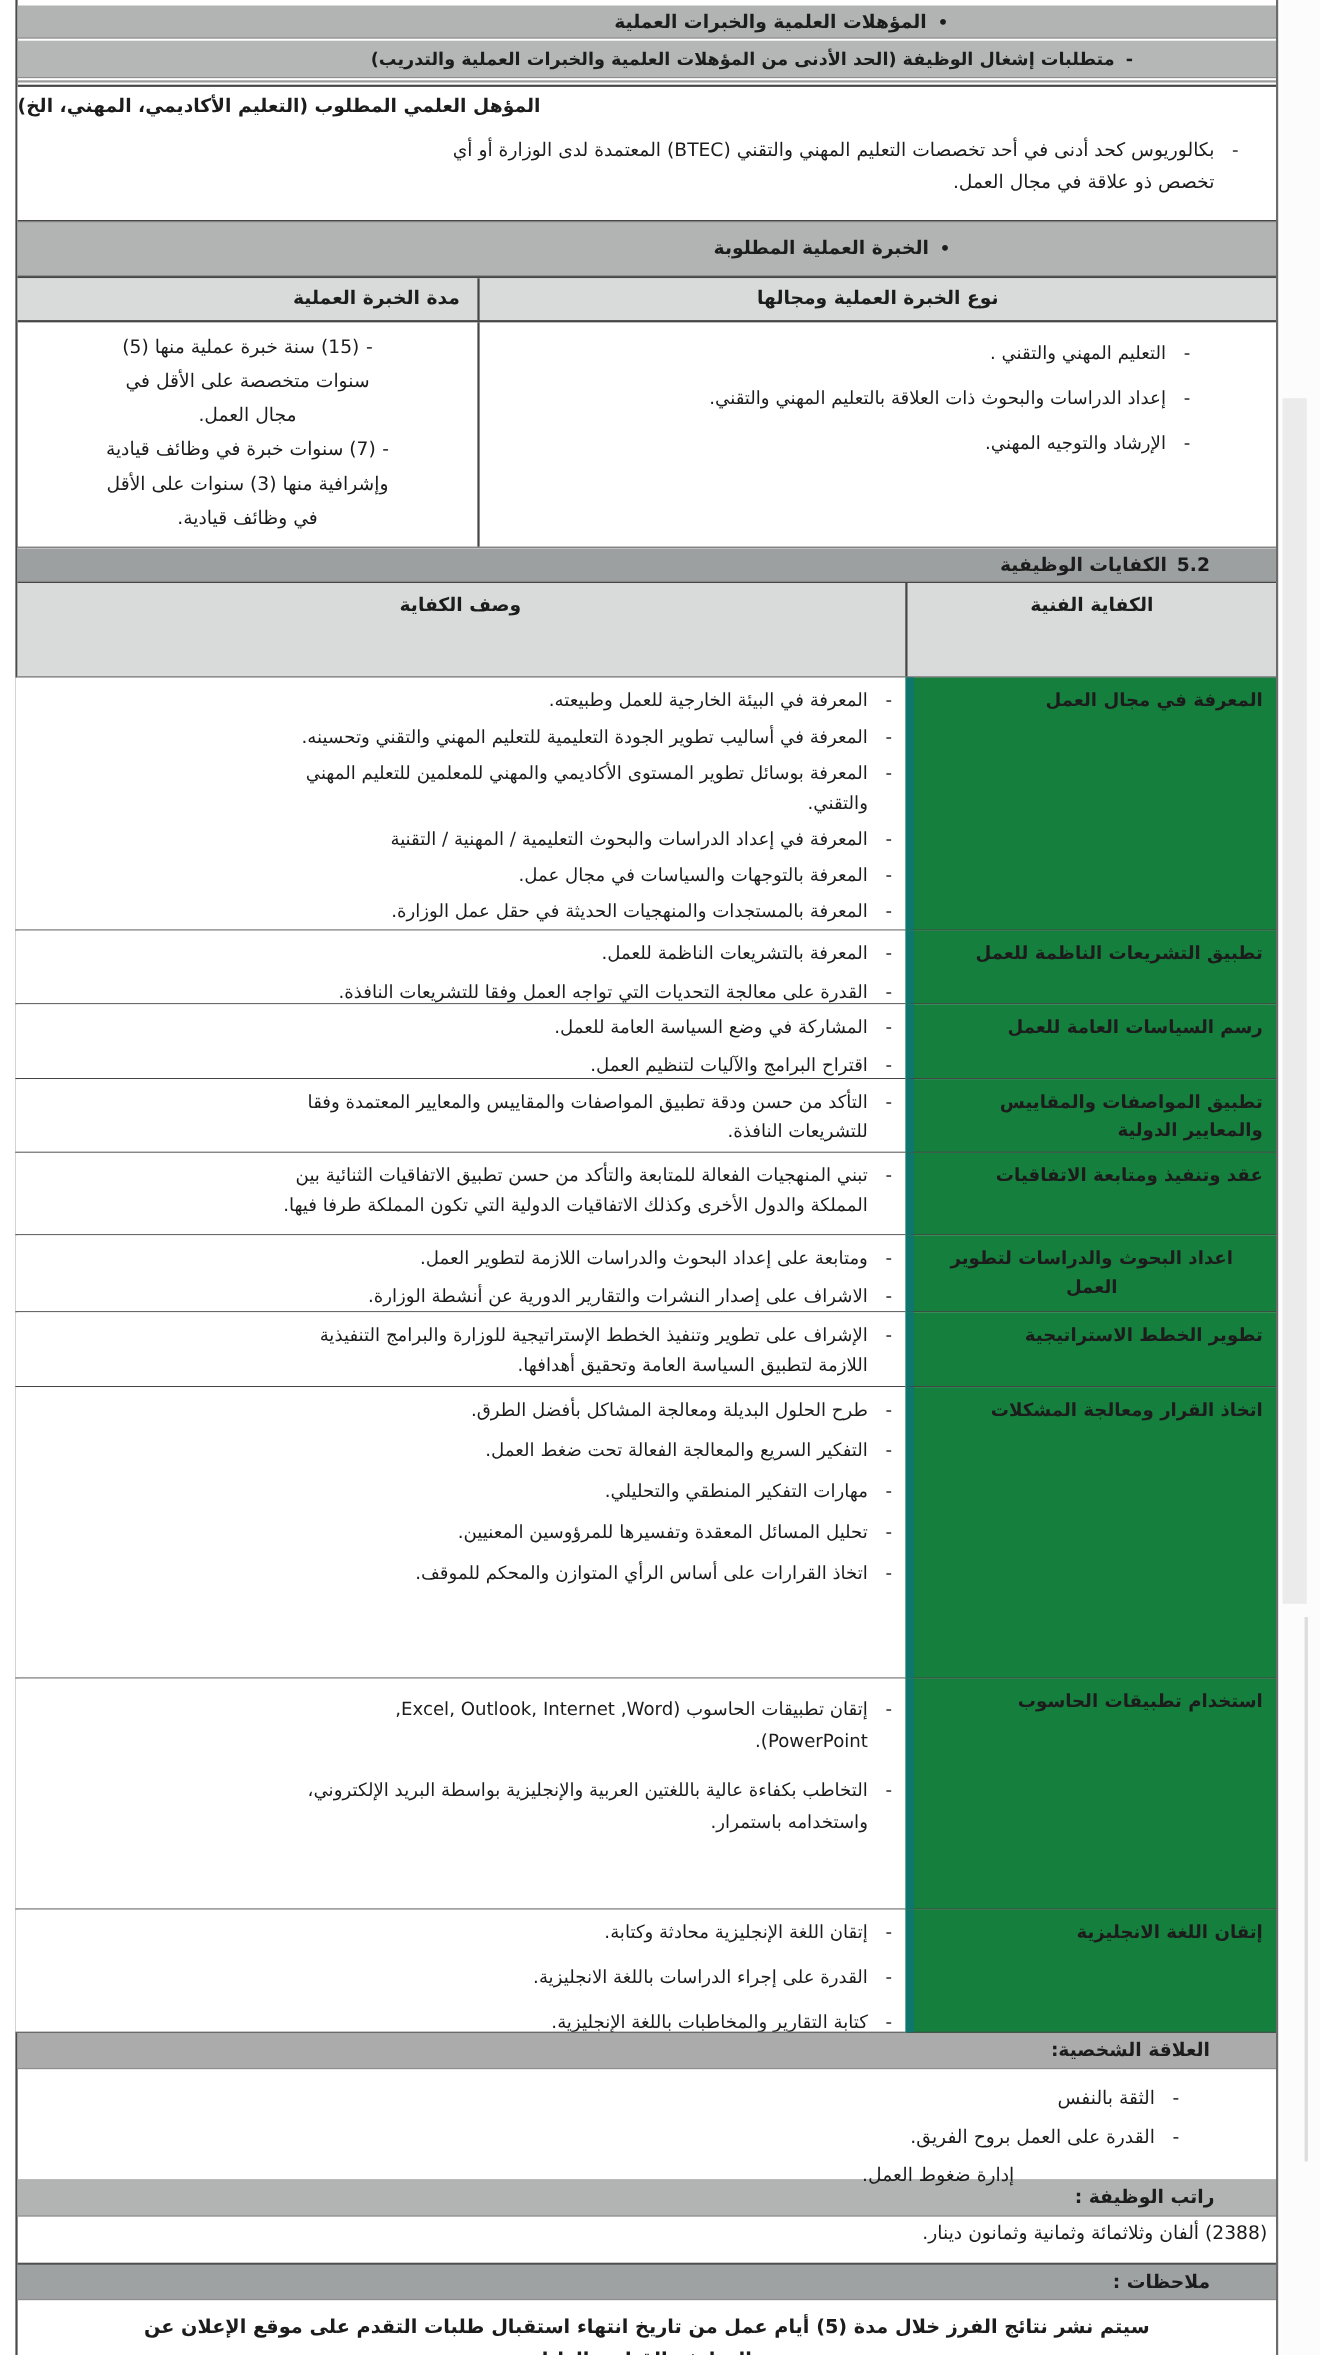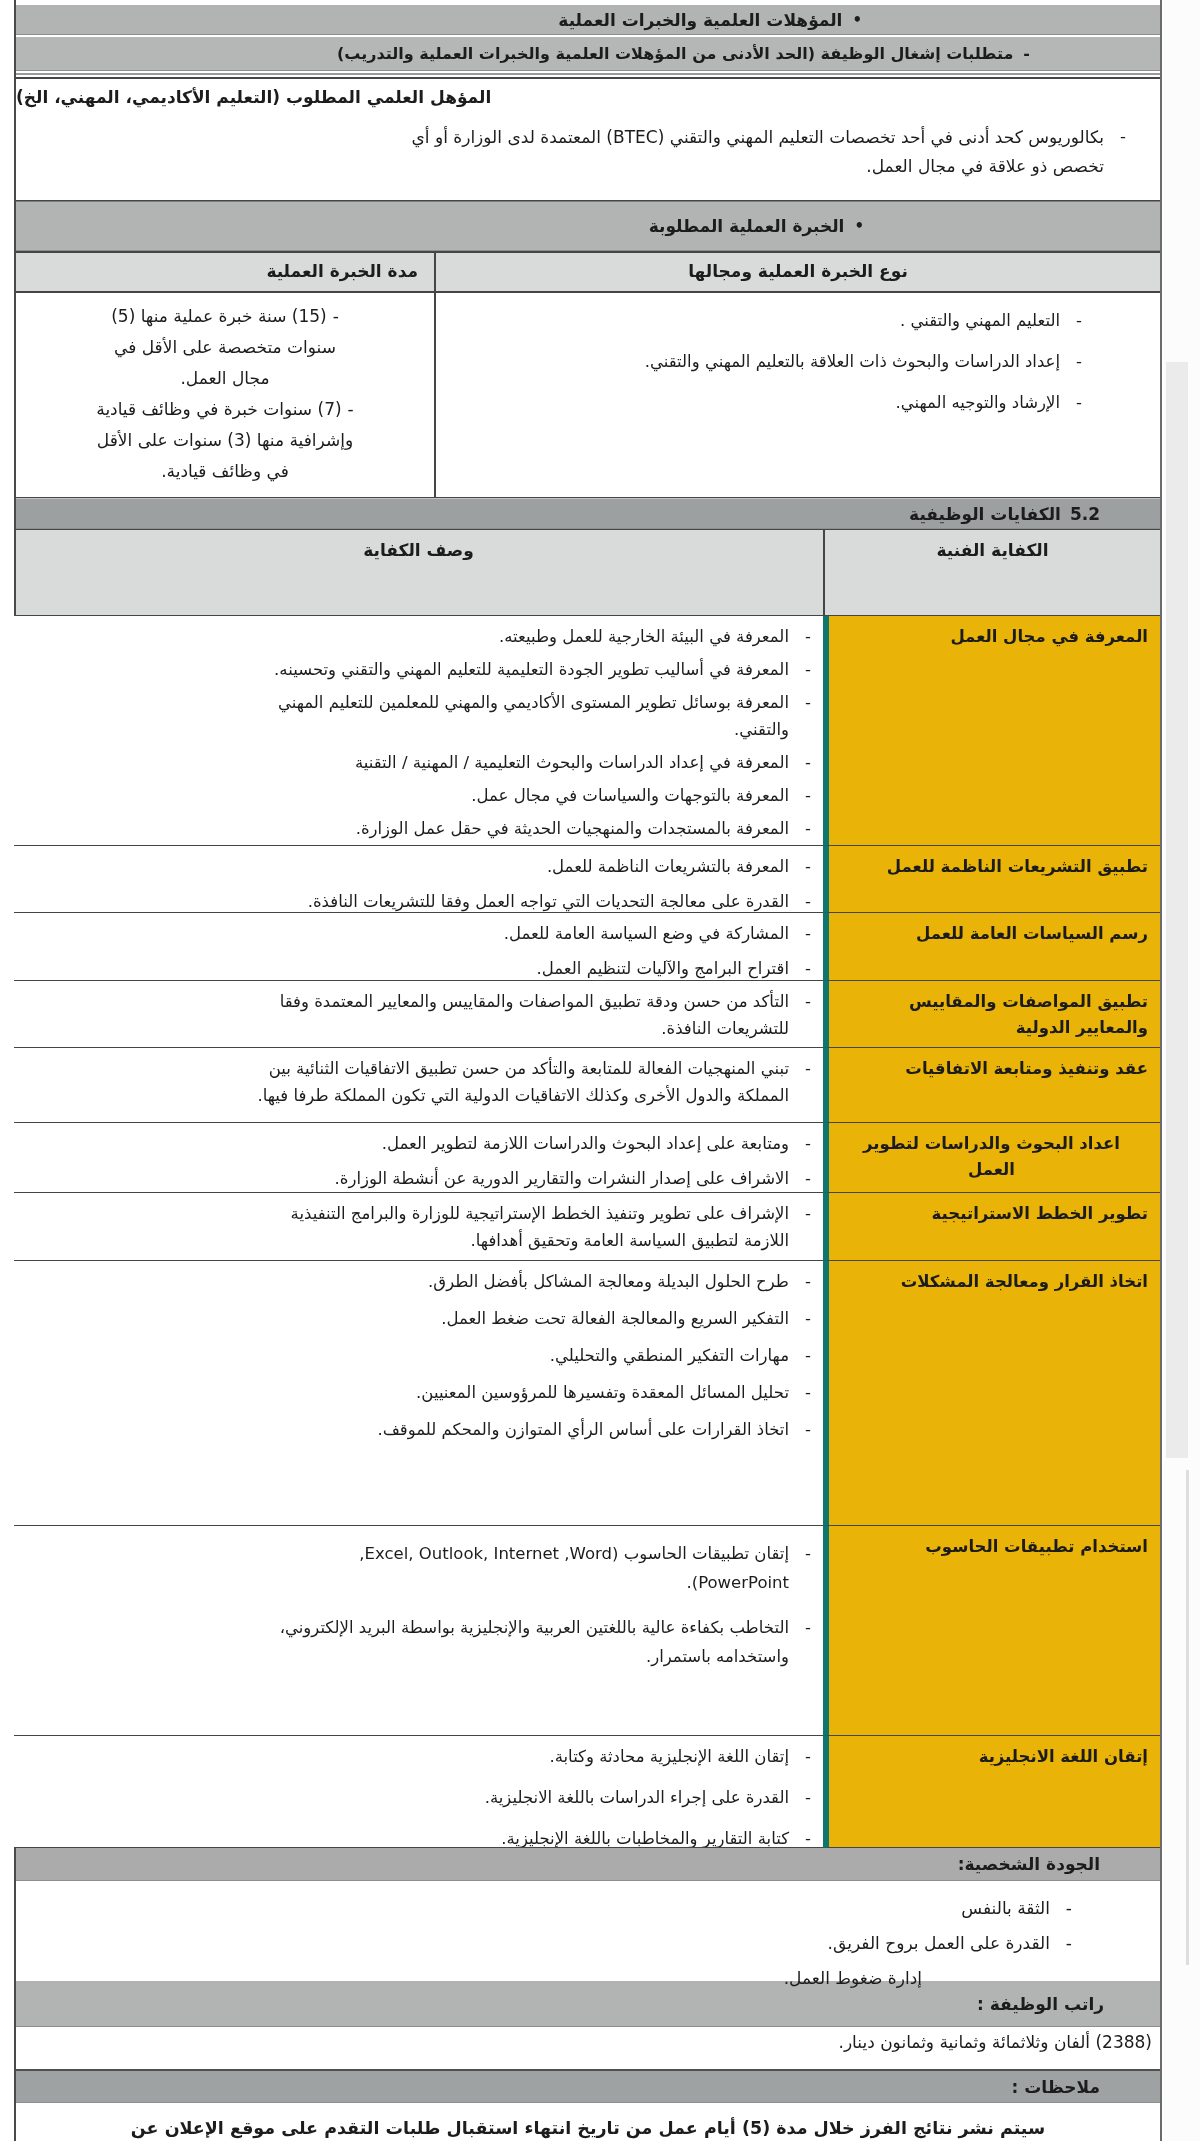--- a/index.html
+++ b/index.html
@@ -17,21 +17,21 @@
        border-bottom:1px solid #8e8e8e;}
   .bar .blt{margin-left:10px;font-size:15px;}
   .bar .mkb{margin-left:10px;}
   .bar-sec1{height:30px;padding-right:298px;margin-bottom:2px;}
   .bar-sec2{height:34px;padding-right:130px;font-size:16px;background:#b5b7b7;}
   .thinline{height:2px;background:#9a9a9a;margin-top:2px;}
   .bar-sec3{height:50px;padding-right:296px;border-top:1px solid #7d7d7d;}
   .bar-52{height:31px;padding-right:60px;background:#9da0a0;border-top:1px solid #c5c5c5;}
   .bar-52 .num{margin-left:9px;}
   .bar-traits{height:33px;padding-right:60px;background:#ababab;}
-  .bar-salary{height:46px;padding-right:56px;}
+  .bar-salary{height:34px;padding-right:56px;}
   .bar-notes{height:32px;padding-right:60px;background:#9fa2a2;}
 
   
   .qualbox{height:124px;margin-top:2px;border-top:2px solid #454545;border-bottom:1px solid #454545;background:#fff;}
   .qhead{font-weight:bold;font-size:17px;padding:8px 0 0 0;text-align:left;padding-right:145px;}
   .qbody{margin-top:16px;padding-right:34px;}
 
   
   .li{display:flex;align-items:flex-start;line-height:27px;font-size:16.5px;margin-bottom:8px;}
   .li .mk{width:22px;flex-shrink:0;}
@@ -50,21 +50,21 @@
   .ducell{text-align:center;padding-top:8px;font-size:17px;}
   .duline{line-height:31px;}
   .mki{display:inline-block;margin-left:6px;}
 
   
   .comptable{border-top:1px solid #454545;}
   .crow{display:grid;grid-template-columns:337px 809px;}
   .comp-h{height:86px;background:#d9dbdb;border-bottom:1px solid #454545;}
   .comp-h .hc{font-weight:bold;font-size:17px;padding-top:10px;text-align:center;}
   .hc-name{border-left:2px solid #454545;}
-  .ncell{background:#eab308;border-left:6px solid #0f766e;border-bottom:1px solid #454545;
+  .ncell{background:#15803d;border-left:8px solid #0f766e;border-bottom:1px solid #454545;
          font-weight:bold;font-size:16.5px;line-height:26px;padding:8px 12px 0 6px;
          text-align:right;white-space:pre-line;}
   .ncell.center{text-align:center;}
   .dcell{background:#fff;border-bottom:1px solid #454545;padding:7px 12px 0 10px;overflow:hidden;}
   .rh230 .cell{height:230px;} .rh67 .cell{height:67px;} .rh68 .cell{height:68px;}
   .rh75 .cell{height:75px;} .rh70 .cell{height:70px;} .rh265 .cell{height:265px;}
   .rh210 .cell{height:210px;} .rh112 .cell{height:112px;}
   .rh230 .li{margin-bottom:6px;}
   .rh265 .li{margin-bottom:10px;}
   .rh210 .dcell{padding-top:13px;} .rh210 .li{margin-bottom:16px;line-height:29px;}
@@ -319,21 +319,21 @@
             </div>
           <div class="li">
               <span class="mk">-</span>
               <span class="t">كتابة التقارير والمخاطبات باللغة الإنجليزية.</span>
             </div>
         </div>
       </div>
     </div>
 
     <div class="bar bar-traits">
-      <span>الجودة الشخصية:</span>
+      <span>العلاقة الشخصية:</span>
     </div>
     <div class="traitsbox">
       <div class="li">
           <span class="mk">-</span>
           <span class="t">الثقة بالنفس</span>
         </div>
       <div class="li">
           <span class="mk">-</span>
           <span class="t">القدرة على العمل بروح الفريق.</span>
         </div>

